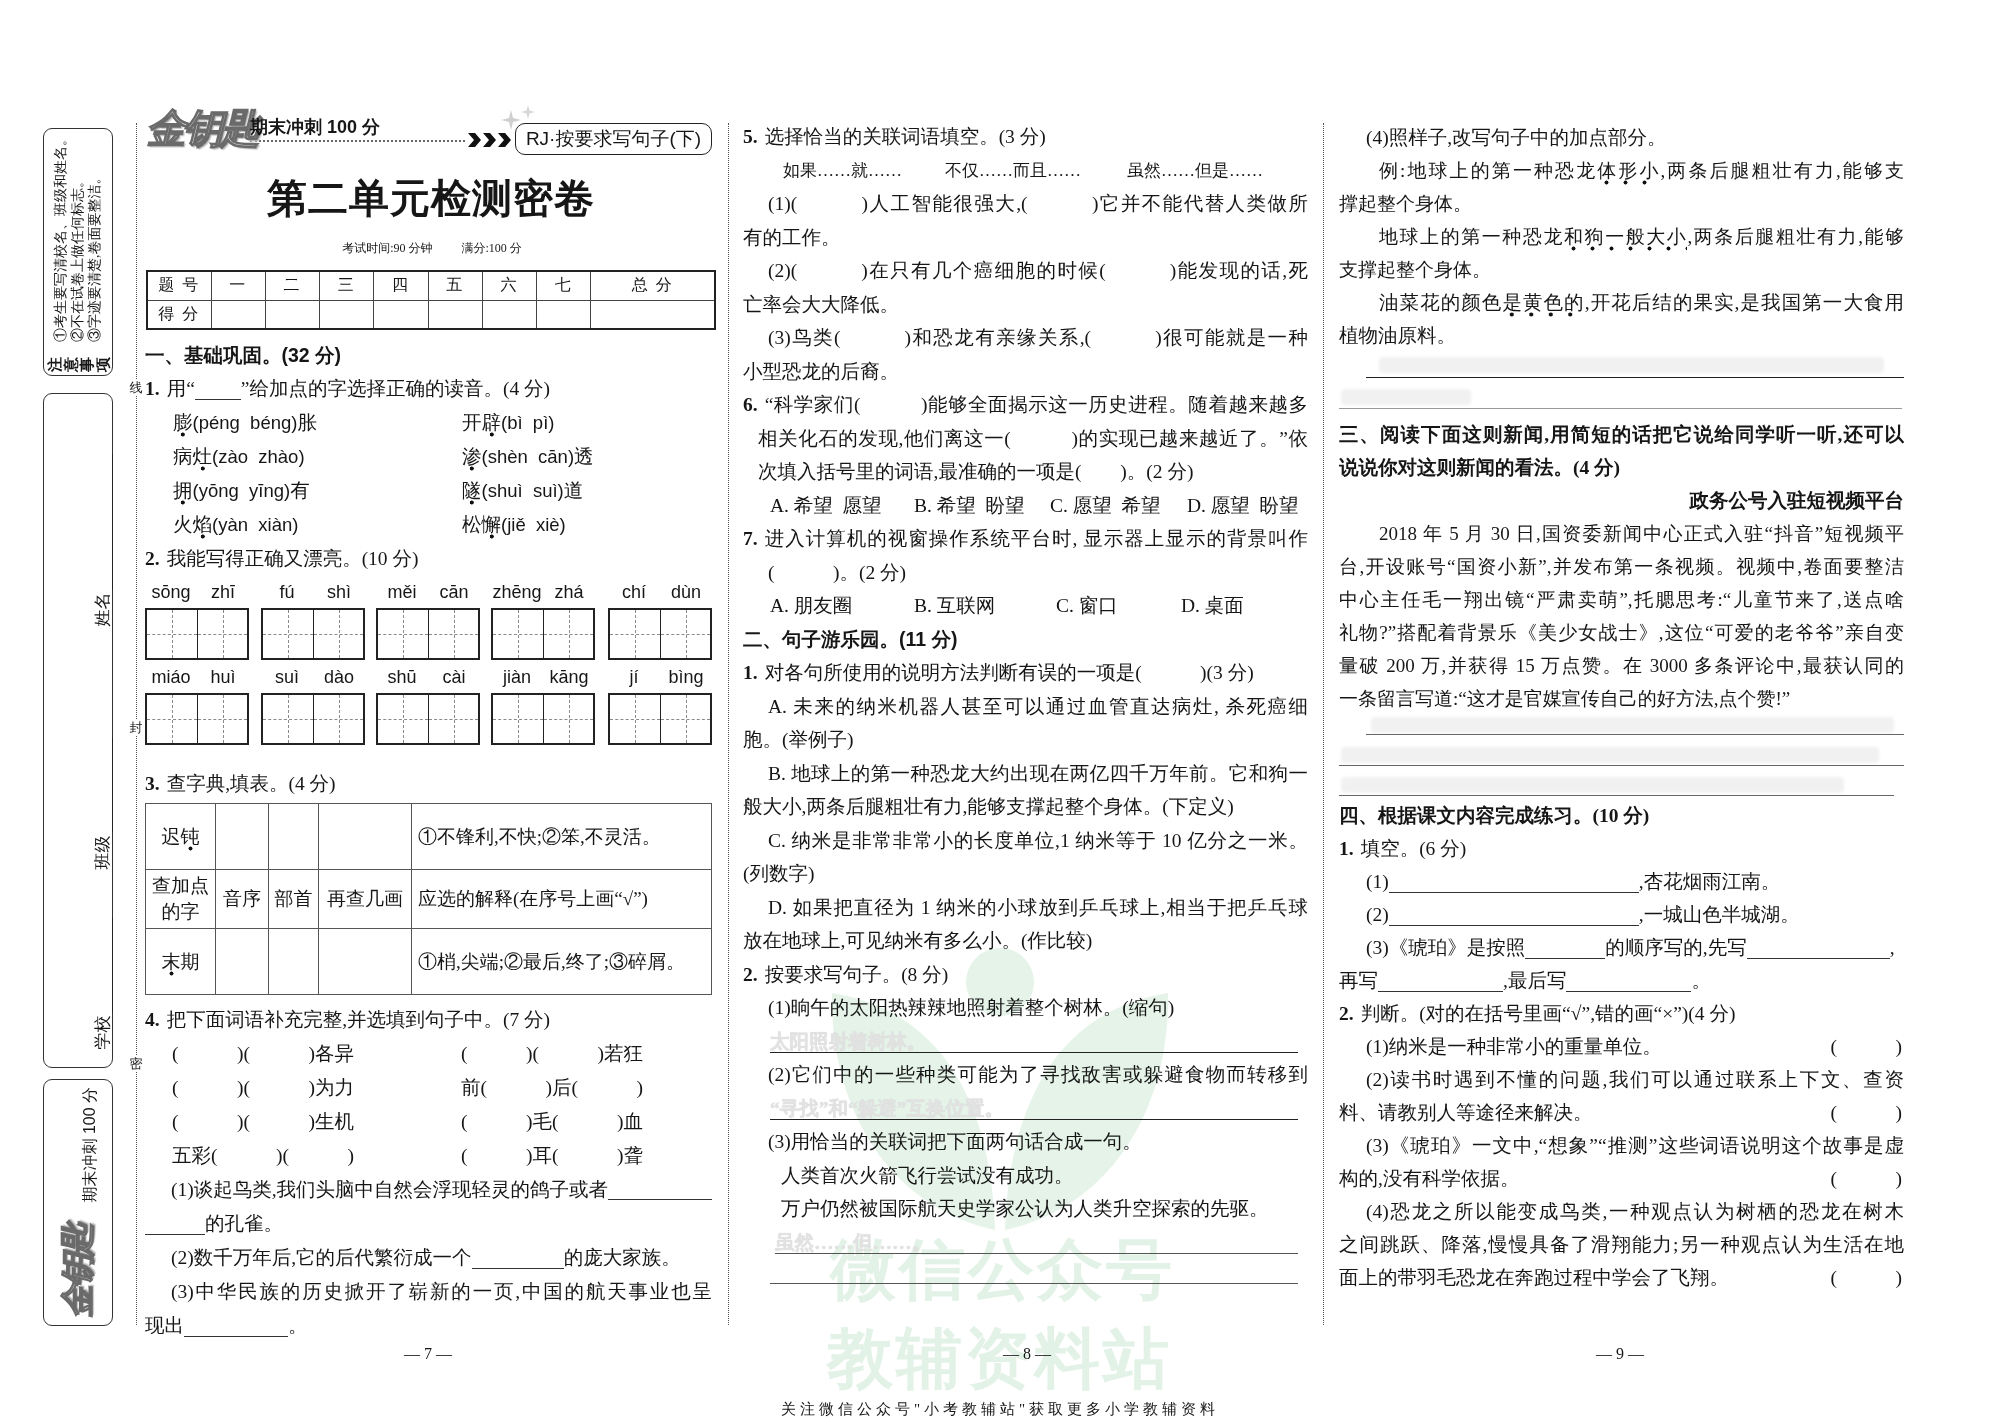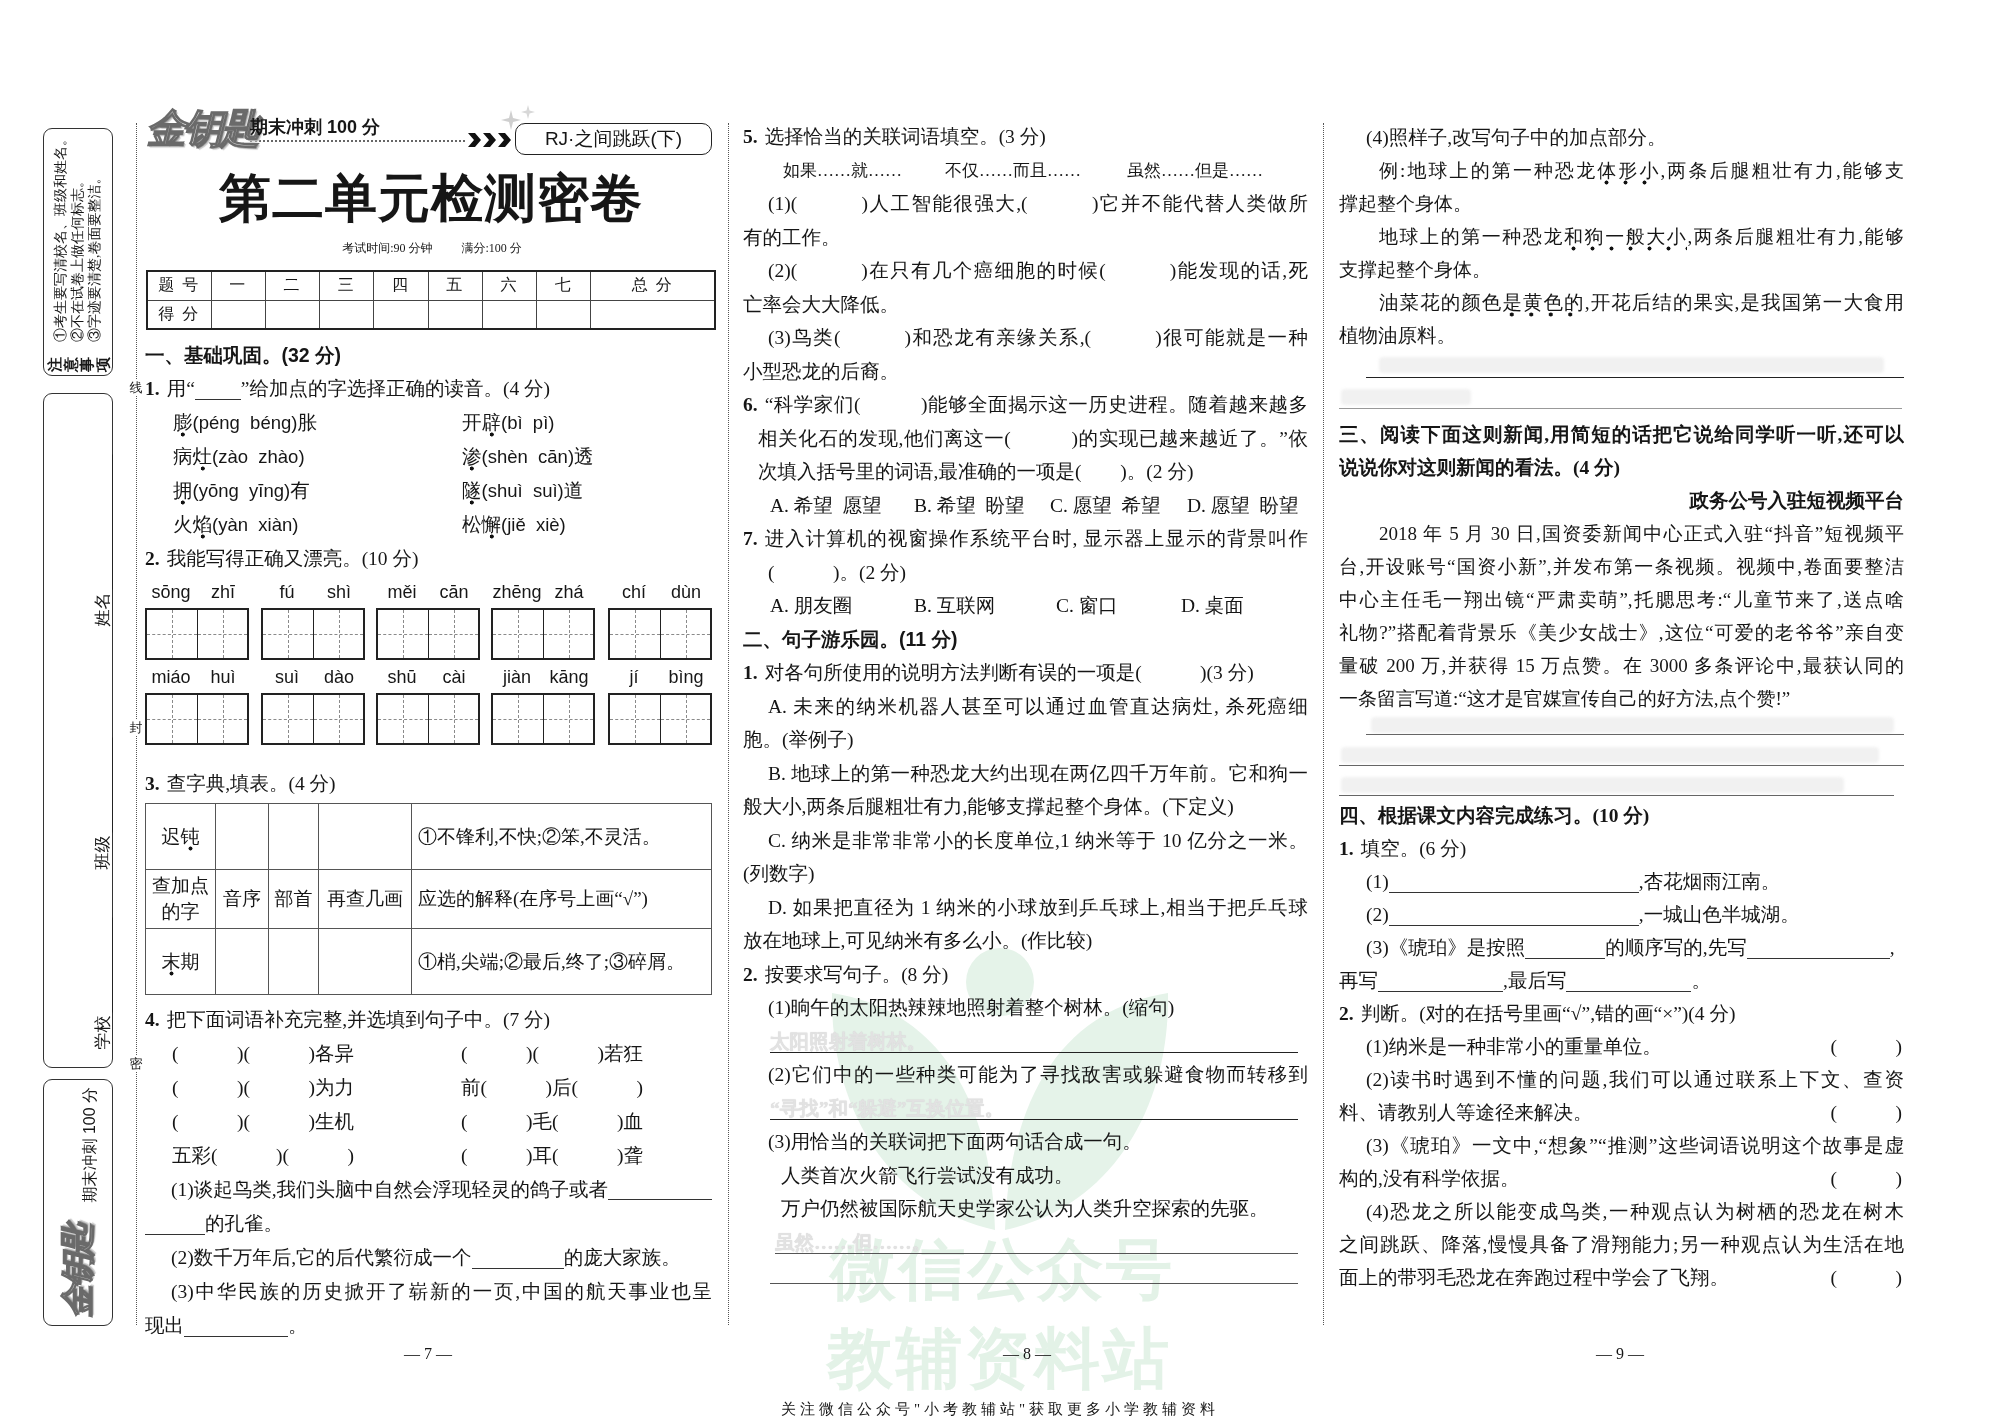--- a/index.html
+++ b/index.html
@@ -106,23 +106,23 @@
 <div class="abs" style="left:250px;top:140px;width:215px;border-top:2px dotted #666"></div>
 <svg class="abs" style="left:467px;top:131px" width="46" height="18" viewBox="0 0 46 18">
   <path d="M1,2 L8,2 L14,9 L8,16 L1,16 L7,9 Z" fill="#111"></path>
   <path d="M16,2 L23,2 L29,9 L23,16 L16,16 L22,9 Z" fill="#111"></path>
   <path d="M31,2 L38,2 L44,9 L38,16 L31,16 L37,9 Z" fill="#111"></path>
 </svg>
 <svg class="abs" style="left:499px;top:104px" width="40" height="28" viewBox="0 0 40 28">
   <path d="M12,6 L14,14 L22,16 L14,18 L12,26 L10,18 L2,16 L10,14 Z" fill="#cfcfcf"></path>
   <path d="M29,1 L30.5,6.5 L36,8 L30.5,9.5 L29,15 L27.5,9.5 L22,8 L27.5,6.5 Z" fill="#d8d8d8"></path>
 </svg>
-<div class="abs sans" style="left:515px;top:123px;width:197px;height:32px;border:1.6px solid #222;border-radius:10px;font-size:19px;line-height:29px;text-align:center;z-index:2">RJ·之间跳跃(下)</div>
-
-<div class="abs" style="left:146px;top:176px;width:570px;text-align:center;font-size:52px;line-height:46px;font-weight:bold;letter-spacing:1px;z-index:2">第二单元检测密卷</div>
+<div class="abs sans" style="left:515px;top:123px;width:197px;height:32px;border:1.6px solid #222;border-radius:10px;font-size:19px;line-height:29px;text-align:center;z-index:2">RJ·按要求写句子(下)</div>
+
+<div class="abs" style="left:146px;top:176px;width:570px;text-align:center;font-size:40px;line-height:46px;font-weight:bold;letter-spacing:1px;z-index:2">第二单元检测密卷</div>
 <div class="abs" style="left:146px;top:240px;width:572px;text-align:center;font-size:12px;line-height:16px;z-index:2">
   <span>考试时间:90 分钟</span>
   <span style="margin-left:26px">满分:100 分</span>
 </div>
 
 <table class="score">
   <tbody>
       <tr>
     <td style="width:64px">题 号</td>
     <td>一</td>

